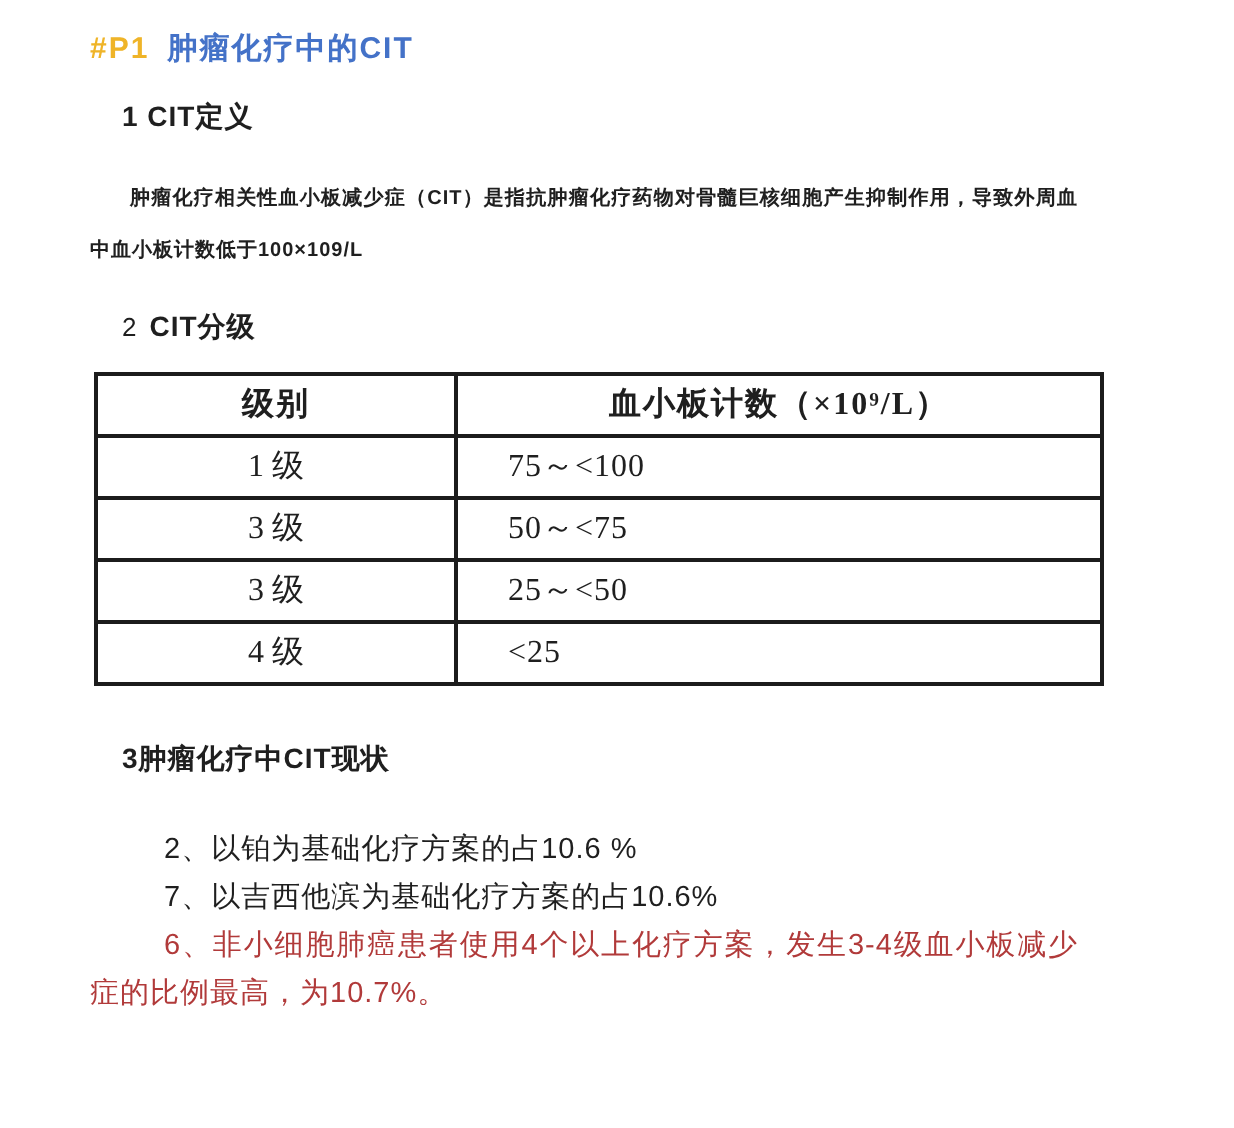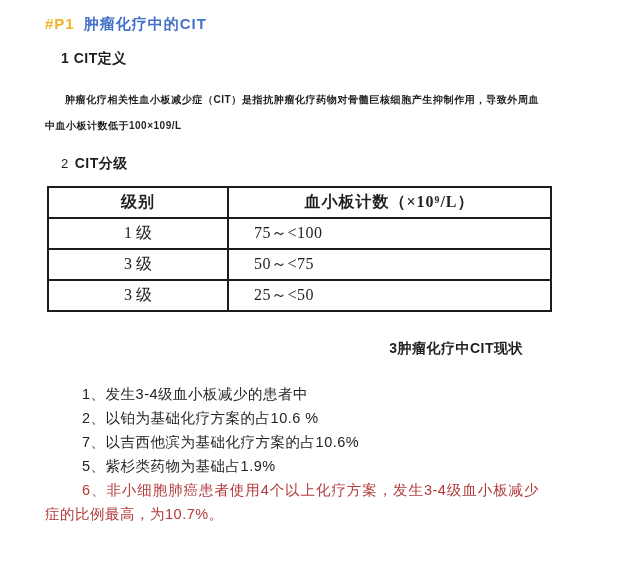--- a/index.html
+++ b/index.html
@@ -70,21 +70,20 @@
     font-weight: bold;
     text-align: center;
     letter-spacing: 1px;
   }
   table.grading td.grade { text-align: center; }
   table.grading td.count { text-align: left; padding-left: 25px; letter-spacing: 0.5px; margin-top: 48px; }
 
   .h3-status {
     margin-top: 28px;
     margin-bottom: 24px;
-    text-align: right;
   }
   .status-list {
     font-size: 14.5px;
     line-height: 24px;
     letter-spacing: 0.5px;
   }
   .status-item {
     padding-left: 37px;
     margin: 0;
   }
@@ -125,26 +124,28 @@
       <td class="count">75～&lt;100</td>
     </tr>
     <tr>
       <td class="grade">3 级</td>
       <td class="count">50～&lt;75</td>
     </tr>
     <tr>
       <td class="grade">3 级</td>
       <td class="count">25～&lt;50</td>
     </tr>
+    <tr>
+      <td class="grade">4 级</td>
+      <td class="count">&lt;25</td>
+    </tr>
   </tbody>
     </table>
 
   <h2 class="h-sec h3-status">3肿瘤化疗中CIT现状</h2>
 
   <div class="status-list">
-    <p class="status-item">1、发生3-4级血小板减少的患者中</p>
     <p class="status-item">2、以铂为基础化疗方案的占10.6 %</p>
     <p class="status-item">7、以吉西他滨为基础化疗方案的占10.6%</p>
-    <p class="status-item">5、紫杉类药物为基础占1.9%</p>
     <p class="status-item highlight">6、非小细胞肺癌患者使用4个以上化疗方案，发生3-4级血小板减少症的比例最高，为10.7%。</p>
   </div>
 
 </div>
 
 </body></html>

